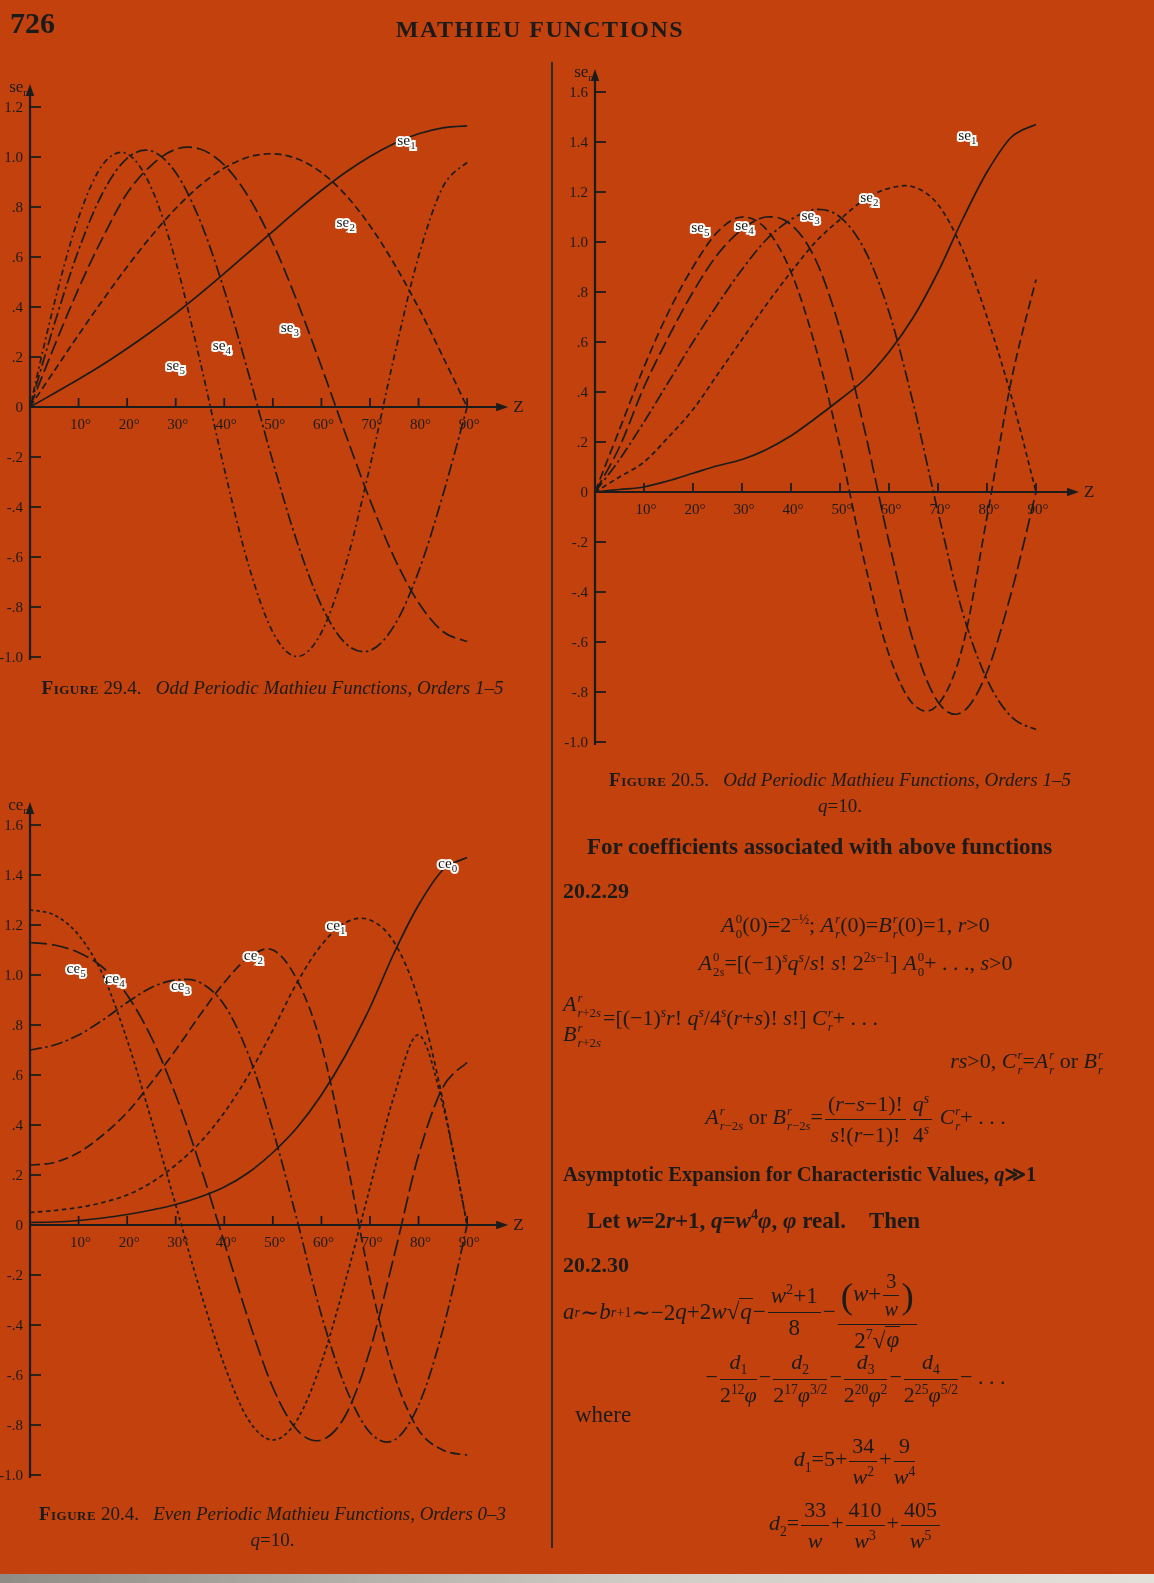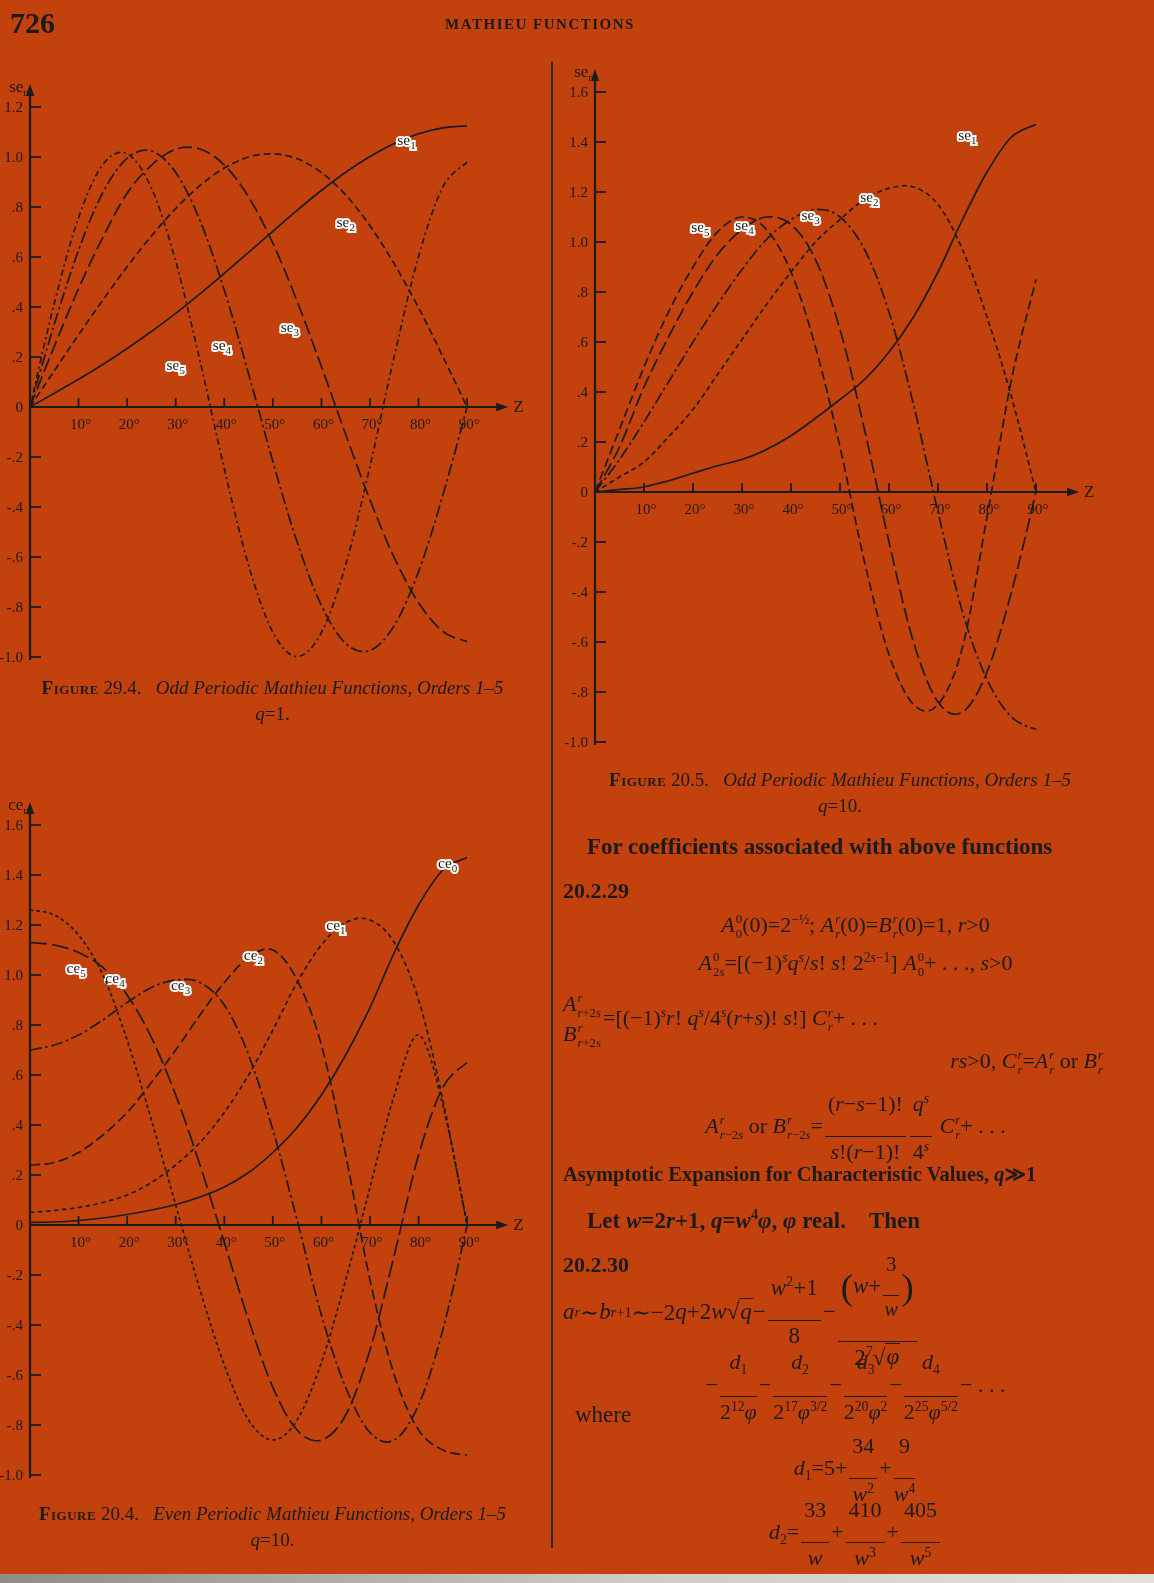--- a/index.html
+++ b/index.html
@@ -1,20 +1,20 @@
 <!DOCTYPE html>
 <html><head>
 <meta charset="utf-8">
 <style>
   html,body{margin:0;padding:0;}
   body{font-family:"Liberation Serif","DejaVu Serif",serif;color:#1b1b1b;background:#e8e6e0;}
   .page{position:relative;width:1154px;height:1583px;background:#c2410c;overflow:hidden;}
   .page-number{position:absolute;left:10px;top:6px;font-size:30px;font-weight:bold;}
   .running-head{position:absolute;left:300px;top:16px;width:480px;text-align:center;
-    font-size:15px;font-weight:bold;letter-spacing:1.5px;}
+    font-size:24px;font-weight:bold;letter-spacing:1.5px;}
   .col-divider{position:absolute;left:551px;top:62px;width:2px;height:1486px;background:#2a2a2a;}
   .bottom-strip{position:absolute;left:0;top:1574px;width:1154px;height:9px;
     background:linear-gradient(to right,#8f8c86,#cfccc5 55%,#e3e1da);}
   svg.fig{position:absolute;}
   svg text{fill:#1b1b1b;font-family:"Liberation Serif","DejaVu Serif",serif;}
   svg .tick{font-size:15px;}
   svg .axlab{font-size:17px;}
   svg .clab{font-size:15.5px;paint-order:stroke;stroke:#fcfbf8;stroke-width:4px;}
   svg .sub{font-size:11px;}
   .caption{position:absolute;text-align:center;font-size:19px;line-height:24px;}
@@ -30,21 +30,21 @@
   .eq-right{text-align:right;padding-right:45px;box-sizing:border-box;}
   .headbold{font-size:20.5px;font-weight:bold;}
   .whereword{font-size:23px;margin-left:12px;}
   sup{font-size:62%;}
   sub{font-size:62%;}
   .ss{display:inline-block;vertical-align:-0.45em;font-size:58%;line-height:1.15;text-align:left;margin-left:1px;}
   .ss>span{display:block;}
   .st2{display:inline-block;vertical-align:middle;text-align:left;line-height:1.3;margin-right:2px;}
   .st2>span{display:block;}
   .fr{display:inline-block;vertical-align:middle;text-align:center;margin:0 2px;line-height:1.25;}
-  .fr .nu{display:block;border-bottom:1.6px solid #1b1b1b;padding:0 3px 18px;}
+  .fr .nu{display:block;border-bottom:1.6px solid #1b1b1b;padding:0 3px 1px;}
   .fr .de{display:block;padding-top:1px;}
   .fr .fr{font-size:88%;}
   .rad{white-space:nowrap;}
   .ov{border-top:1.6px solid #1b1b1b;padding:0 1px;}
   .bigp{font-size:160%;vertical-align:middle;font-weight:normal;}
   .eqflex{display:flex;align-items:center;font-size:23px;}
 </style>
 </head>
 <body>
 
@@ -110,21 +110,20 @@
       <text x="289.84950000000003" y="272" class="clab" text-anchor="middle">se<tspan dy="4" class="sub">3</tspan></text>
       <path d="M30.0,347.0C34.0,333.2 46.2,290.4 54.3,264.3C62.4,238.1 70.5,212.0 78.6,190.0C86.7,168.0 94.8,147.8 102.9,132.5C111.0,117.2 119.0,105.2 127.1,98.3C135.2,91.3 143.3,88.6 151.4,91.0C159.5,93.4 167.6,100.9 175.7,112.5C183.8,124.1 191.9,140.9 200.0,160.5C208.1,180.1 216.2,204.7 224.3,230.3C232.4,255.8 240.5,285.2 248.6,313.8C256.7,342.3 264.8,373.7 272.9,401.8C280.9,429.8 289.0,458.0 297.1,482.0C305.2,506.0 313.3,528.6 321.4,545.5C329.5,562.4 337.6,576.0 345.7,583.5C353.8,591.0 361.9,593.5 370.0,590.5C378.1,587.5 386.2,578.7 394.3,565.5C402.4,552.3 410.5,533.2 418.6,511.5C426.7,489.8 434.8,462.7 442.8,435.3C450.9,407.8 463.1,361.7 467.1,347.0" fill="none" stroke="#1c1c1c" stroke-width="1.7" stroke-dasharray="12 3.5 2.5 3.5"></path>
       <text x="221.85150000000002" y="289.5" class="clab" text-anchor="middle">se<tspan dy="4" class="sub">4</tspan></text>
       <path d="M30.0,347.0C34.0,329.7 46.2,274.8 54.3,243.3C62.4,211.7 70.5,180.6 78.6,157.5C86.7,134.4 94.8,115.1 102.9,104.5C111.0,93.9 119.0,89.8 127.1,93.8C135.2,97.7 143.3,110.1 151.4,128.0C159.5,145.9 167.6,172.5 175.7,201.3C183.8,230.0 191.9,266.2 200.0,300.8C208.1,335.3 216.2,374.7 224.3,408.8C232.4,442.8 240.5,478.0 248.6,505.3C256.7,532.5 264.8,557.0 272.9,572.3C280.9,587.5 289.0,596.5 297.1,596.5C305.2,596.5 313.3,587.8 321.4,572.5C329.5,557.2 337.6,532.5 345.7,504.8C353.8,477.0 361.9,441.0 370.0,406.3C378.1,371.5 386.2,331.0 394.3,296.0C402.4,261.0 410.5,224.4 418.6,196.3C426.7,168.1 434.8,142.7 442.8,127.0C450.9,111.3 463.1,106.4 467.1,102.3" fill="none" stroke="#1c1c1c" stroke-width="1.7" stroke-dasharray="6 3.5 2 3.5"></path>
       <text x="175.71" y="309.5" class="clab" text-anchor="middle">se<tspan dy="4" class="sub">5</tspan></text>
     </svg>
   <div class="caption" style="left:0px;top:676px;width:545px">
     <span class="figword">Figure</span>
     <span>29.4.</span> 
     <span class="cap-title">Odd Periodic Mathieu Functions, Orders 1–5</span>
-    <span class="cap-sub"><i>q</i>=1.</span>
   </div>
 
   <svg class="fig" style="left:0px;top:793px;width:545px;height:707px" viewBox="0 0 545 707">
       <line x1="30" y1="18" x2="30" y2="685" stroke="#1c1c1c" stroke-width="2.2"></line>
       <polygon points="30,9 25.8,21 34.2,21" fill="#1c1c1c"></polygon>
       <line x1="29" y1="432" x2="497.13" y2="432" stroke="#1c1c1c" stroke-width="2.2"></line>
       <polygon points="508.13,432 496.13,427.8 496.13,436.2" fill="#1c1c1c"></polygon>
       <text x="513.13" y="437" class="axlab">Z</text>
       <line x1="78.57" y1="423" x2="78.57" y2="433" stroke="#1c1c1c" stroke-width="1.8"></line>
       <text x="80.57" y="454" class="tick" text-anchor="middle">10°</text>
@@ -181,21 +180,21 @@
       <path d="M30.0,257.0C34.0,256.2 46.2,254.5 54.3,252.0C62.4,249.5 70.5,246.2 78.6,242.0C86.7,237.8 94.8,232.4 102.9,227.0C111.0,221.6 119.0,214.9 127.1,209.5C135.2,204.1 143.3,198.3 151.4,194.5C159.5,190.8 167.6,187.8 175.7,187.0C183.8,186.2 191.9,185.3 200.0,189.5C208.1,193.7 216.2,199.9 224.3,212.0C232.4,224.1 240.5,241.2 248.6,262.0C256.7,282.8 264.8,309.5 272.9,337.0C280.9,364.5 289.0,396.2 297.1,427.0C305.2,457.8 313.3,494.1 321.4,522.0C329.5,549.9 337.6,574.9 345.7,594.5C353.8,614.1 361.9,630.8 370.0,639.5C378.1,648.3 386.2,651.6 394.3,647.0C402.4,642.4 410.5,630.3 418.6,612.0C426.7,593.7 434.8,567.0 442.8,537.0C450.9,507.0 463.1,449.5 467.1,432.0" fill="none" stroke="#1c1c1c" stroke-width="1.7" stroke-dasharray="12 3.5 2.5 3.5"></path>
       <text x="180.567" y="197" class="clab" text-anchor="middle">ce<tspan dy="4" class="sub">3</tspan></text>
       <path d="M30.0,149.5C34.0,149.9 46.2,150.3 54.3,152.0C62.4,153.7 70.5,155.8 78.6,159.5C86.7,163.3 94.8,167.4 102.9,174.5C111.0,181.6 119.0,190.3 127.1,202.0C135.2,213.7 143.3,227.8 151.4,244.5C159.5,261.2 167.6,280.8 175.7,302.0C183.8,323.3 191.9,347.4 200.0,372.0C208.1,396.6 216.2,423.7 224.3,449.5C232.4,475.3 240.5,502.8 248.6,527.0C256.7,551.2 264.8,576.2 272.9,594.5C280.9,612.8 289.0,628.3 297.1,637.0C305.2,645.8 313.3,649.5 321.4,647.0C329.5,644.5 337.6,637.0 345.7,622.0C353.8,607.0 361.9,583.7 370.0,557.0C378.1,530.3 386.2,494.5 394.3,462.0C402.4,429.5 410.5,389.9 418.6,362.0C426.7,334.1 434.8,309.9 442.8,294.5C450.9,279.1 463.1,273.7 467.1,269.5" fill="none" stroke="#1c1c1c" stroke-width="1.7" stroke-dasharray="17 5"></path>
       <text x="114.9975" y="189.5" class="clab" text-anchor="middle">ce<tspan dy="4" class="sub">4</tspan></text>
       <path d="M30.0,117.0C34.0,117.8 46.2,117.8 54.3,122.0C62.4,126.2 70.5,132.0 78.6,142.0C86.7,152.0 94.8,164.5 102.9,182.0C111.0,199.5 119.0,222.8 127.1,247.0C135.2,271.2 143.3,299.5 151.4,327.0C159.5,354.5 167.6,383.7 175.7,412.0C183.8,440.3 191.9,470.3 200.0,497.0C208.1,523.7 216.2,550.3 224.3,572.0C232.4,593.7 240.5,614.5 248.6,627.0C256.7,639.5 264.8,647.0 272.9,647.0C280.9,647.0 289.0,639.9 297.1,627.0C305.2,614.1 313.3,592.8 321.4,569.5C329.5,546.2 337.6,516.2 345.7,487.0C353.8,457.8 361.9,425.3 370.0,394.5C378.1,363.7 386.2,327.4 394.3,302.0C402.4,276.6 410.5,240.3 418.6,242.0C426.7,243.7 434.8,280.3 442.8,312.0C450.9,343.7 463.1,412.0 467.1,432.0" fill="none" stroke="#1c1c1c" stroke-width="1.7" stroke-dasharray="3.5 3"></path>
       <text x="76.14150000000001" y="179.5" class="clab" text-anchor="middle">ce<tspan dy="4" class="sub">5</tspan></text>
     </svg>
   <div class="caption" style="left:0px;top:1502px;width:545px">
     <span class="figword">Figure</span>
     <span>20.4.</span> 
-    <span class="cap-title">Even Periodic Mathieu Functions, Orders 1–5</span>
+    <span class="cap-title">Even Periodic Mathieu Functions, Orders 0–3</span>
     <span class="cap-sub"><i>q</i>=10.</span>
   </div>
 
   <svg class="fig" style="left:560px;top:58px;width:594px;height:710px" viewBox="0 0 594 710">
       <line x1="35" y1="20" x2="35" y2="687" stroke="#1c1c1c" stroke-width="2.2"></line>
       <polygon points="35,11 30.8,23 39.2,23" fill="#1c1c1c"></polygon>
       <line x1="34" y1="434" x2="508.00000000000006" y2="434" stroke="#1c1c1c" stroke-width="2.2"></line>
       <polygon points="519,434 507.00000000000006,429.8 507.00000000000006,438.2" fill="#1c1c1c"></polygon>
       <text x="524" y="439" class="axlab">Z</text>
       <line x1="84" y1="425" x2="84" y2="435" stroke="#1c1c1c" stroke-width="1.8"></line>

